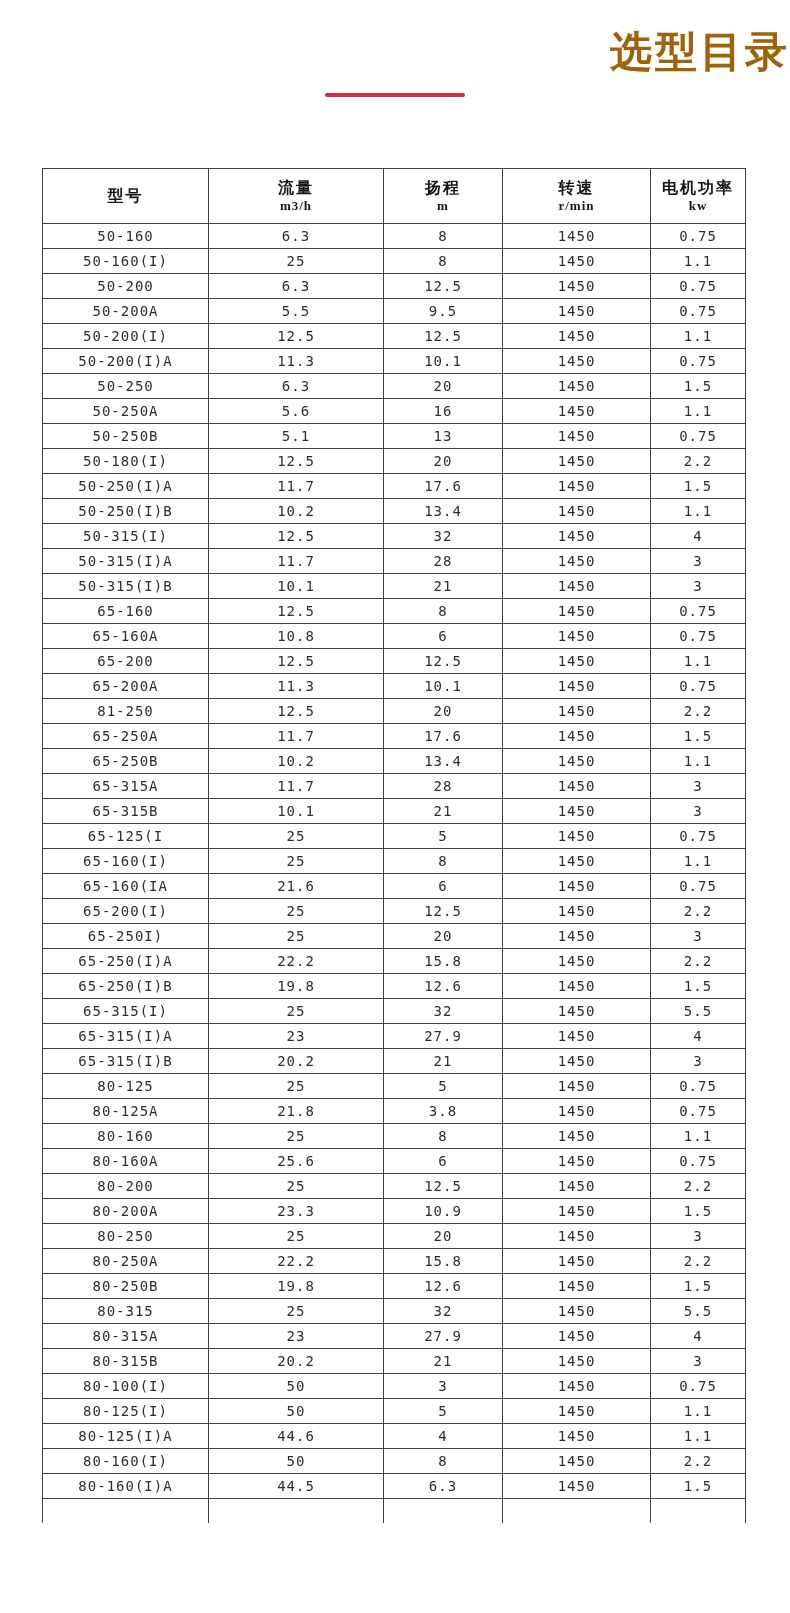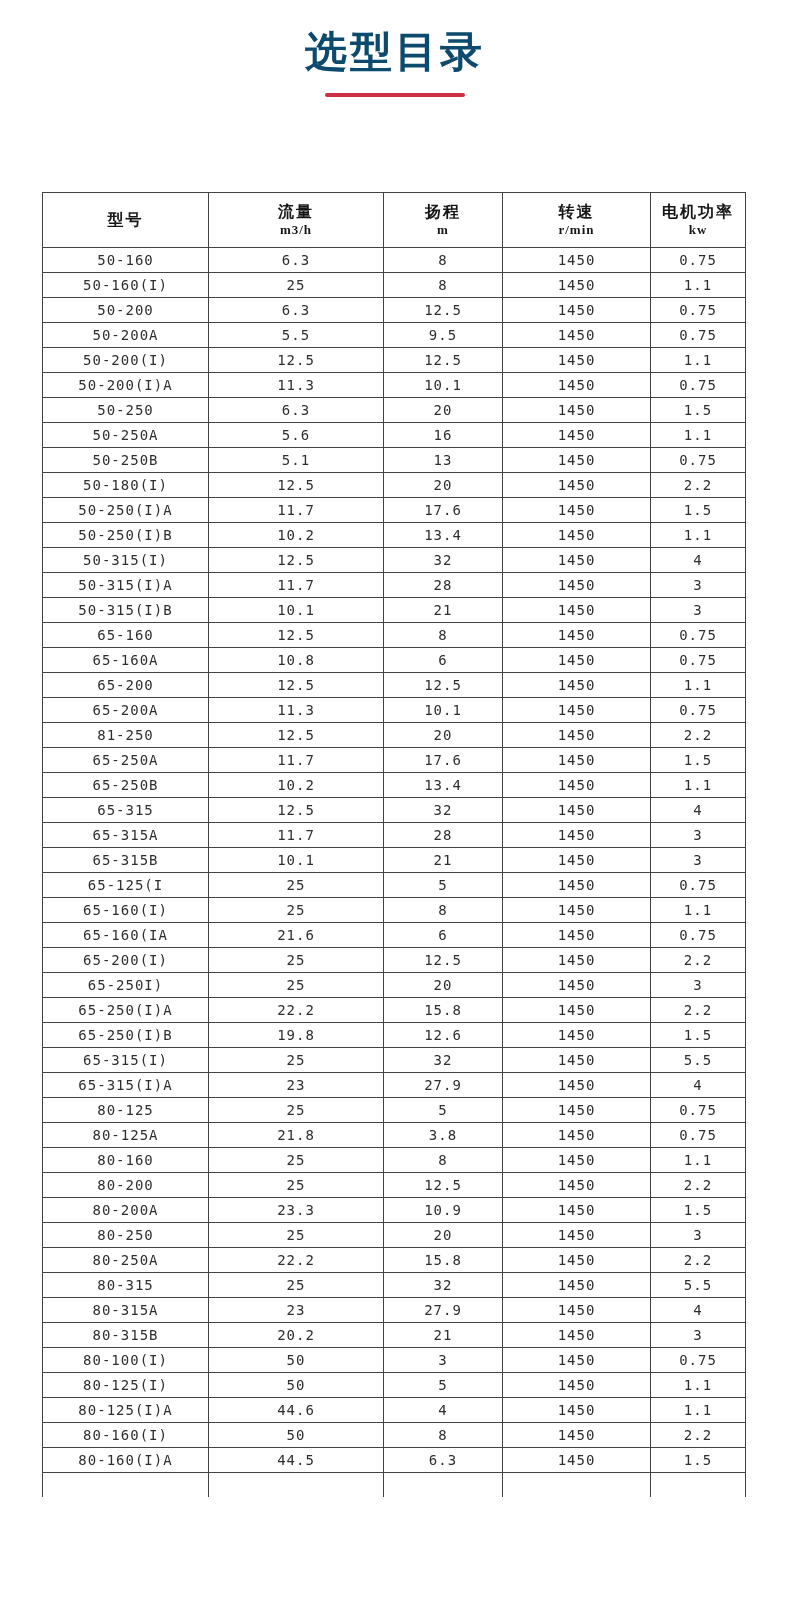--- a/index.html
+++ b/index.html
@@ -11,39 +11,39 @@
   .page {
     position: relative;
     width: 790px;
     height: 1613px;
     background: #ffffff;
     overflow: hidden;
   }
   .page-title {
     margin: 0;
     padding-top: 26px;
-    text-align: center;
+    text-align: right;
     font-size: 42px;
     line-height: 52px;
     font-weight: 700;
     letter-spacing: 3px;
-    color: #0c4a6e;
+    color: #a16207;
     font-family: "Liberation Sans", "DejaVu Sans", sans-serif;
   }
   .title-divider {
     width: 140px;
     height: 4px;
     margin: 15px auto 0 auto;
     border-radius: 2px;
     background: #cb3143;
   }
   .catalog-table {
     position: absolute;
     left: 42px;
-    top: 192px;
+    top: 168px;
     width: 703px;
     border-collapse: collapse;
     table-layout: fixed;
   }
   .catalog-table col.c1 { width: 166px; }
   .catalog-table col.c2 { width: 175px; }
   .catalog-table col.c3 { width: 119px; }
   .catalog-table col.c4 { width: 148px; }
   .catalog-table col.c5 { width: 95px;  }
   .catalog-table th, .catalog-table td {
@@ -275,27 +275,20 @@
           <td>1.5</td>
         </tr>
         <tr>
           <td>65-250B</td>
           <td>10.2</td>
           <td>13.4</td>
           <td>1450</td>
           <td>1.1</td>
         </tr>
         <tr>
-          <td>65-315</td>
-          <td>12.5</td>
-          <td>32</td>
-          <td>1450</td>
-          <td>4</td>
-        </tr>
-        <tr>
           <td>65-315A</td>
           <td>11.7</td>
           <td>28</td>
           <td>1450</td>
           <td>3</td>
         </tr>
         <tr>
           <td>65-315B</td>
           <td>10.1</td>
           <td>21</td>
@@ -359,20 +352,27 @@
           <td>5.5</td>
         </tr>
         <tr>
           <td>65-315(I)A</td>
           <td>23</td>
           <td>27.9</td>
           <td>1450</td>
           <td>4</td>
         </tr>
         <tr>
+          <td>65-315(I)B</td>
+          <td>20.2</td>
+          <td>21</td>
+          <td>1450</td>
+          <td>3</td>
+        </tr>
+        <tr>
           <td>80-125</td>
           <td>25</td>
           <td>5</td>
           <td>1450</td>
           <td>0.75</td>
         </tr>
         <tr>
           <td>80-125A</td>
           <td>21.8</td>
           <td>3.8</td>
@@ -380,20 +380,27 @@
           <td>0.75</td>
         </tr>
         <tr>
           <td>80-160</td>
           <td>25</td>
           <td>8</td>
           <td>1450</td>
           <td>1.1</td>
         </tr>
         <tr>
+          <td>80-160A</td>
+          <td>25.6</td>
+          <td>6</td>
+          <td>1450</td>
+          <td>0.75</td>
+        </tr>
+        <tr>
           <td>80-200</td>
           <td>25</td>
           <td>12.5</td>
           <td>1450</td>
           <td>2.2</td>
         </tr>
         <tr>
           <td>80-200A</td>
           <td>23.3</td>
           <td>10.9</td>
@@ -406,20 +413,27 @@
           <td>20</td>
           <td>1450</td>
           <td>3</td>
         </tr>
         <tr>
           <td>80-250A</td>
           <td>22.2</td>
           <td>15.8</td>
           <td>1450</td>
           <td>2.2</td>
+        </tr>
+        <tr>
+          <td>80-250B</td>
+          <td>19.8</td>
+          <td>12.6</td>
+          <td>1450</td>
+          <td>1.5</td>
         </tr>
         <tr>
           <td>80-315</td>
           <td>25</td>
           <td>32</td>
           <td>1450</td>
           <td>5.5</td>
         </tr>
         <tr>
           <td>80-315A</td>

